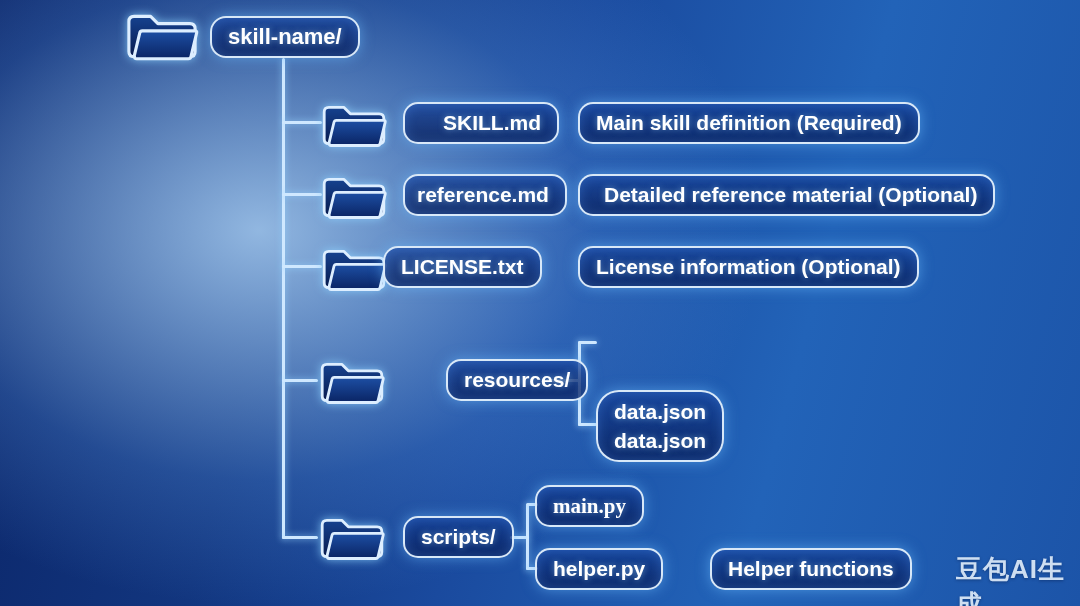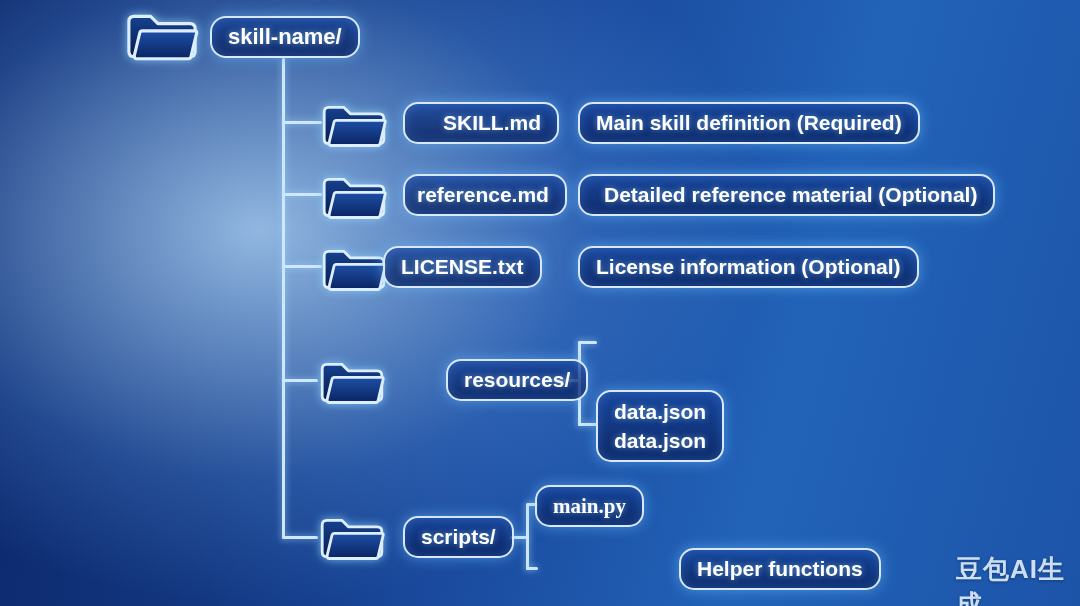--- a/index.html
+++ b/index.html
@@ -106,24 +106,25 @@
   <div class="node" style="left:403px;top:102px;padding-left:38px;">SKILL.md</div>
   <div class="node" style="left:578px;top:102px;">Main skill definition (Required)</div>
 
   <div class="node" style="left:403px;top:174px;padding-left:12px;">reference.md</div>
   <div class="node" style="left:578px;top:174px;padding-left:24px;">Detailed reference material (Optional)</div>
 
   <div class="node" style="left:383px;top:246px;">LICENSE.txt</div>
   <div class="node" style="left:578px;top:246px;">License information (Optional)</div>
 
   <div class="node" style="left:403px;top:359px;margin-left:43px;">resources/</div>
-  <div class="node two-line" style="left:596px;top:390px;">
+  <div class="node two-line" style="left:596px;top:390px;border-radius:23px;">
     <span>data.json</span>
     <span>data.json</span>
   </div>
 
   <div class="node" style="left:403px;top:516px;">scripts/</div>
   <div class="node" style="left:535px;top:485px;font-family:Liberation Serif, serif;">main.py</div>
-  <div class="node" style="left:679px;top:548px;">Helper functions</div>
+  <div class="node" style="left:535px;top:548px;">helper.py</div>
+  <div class="node" style="left:710px;top:548px;">Helper functions</div>
 
   <div id="watermark">豆包AI生成</div>
 
 </div>
 
 </body></html>

